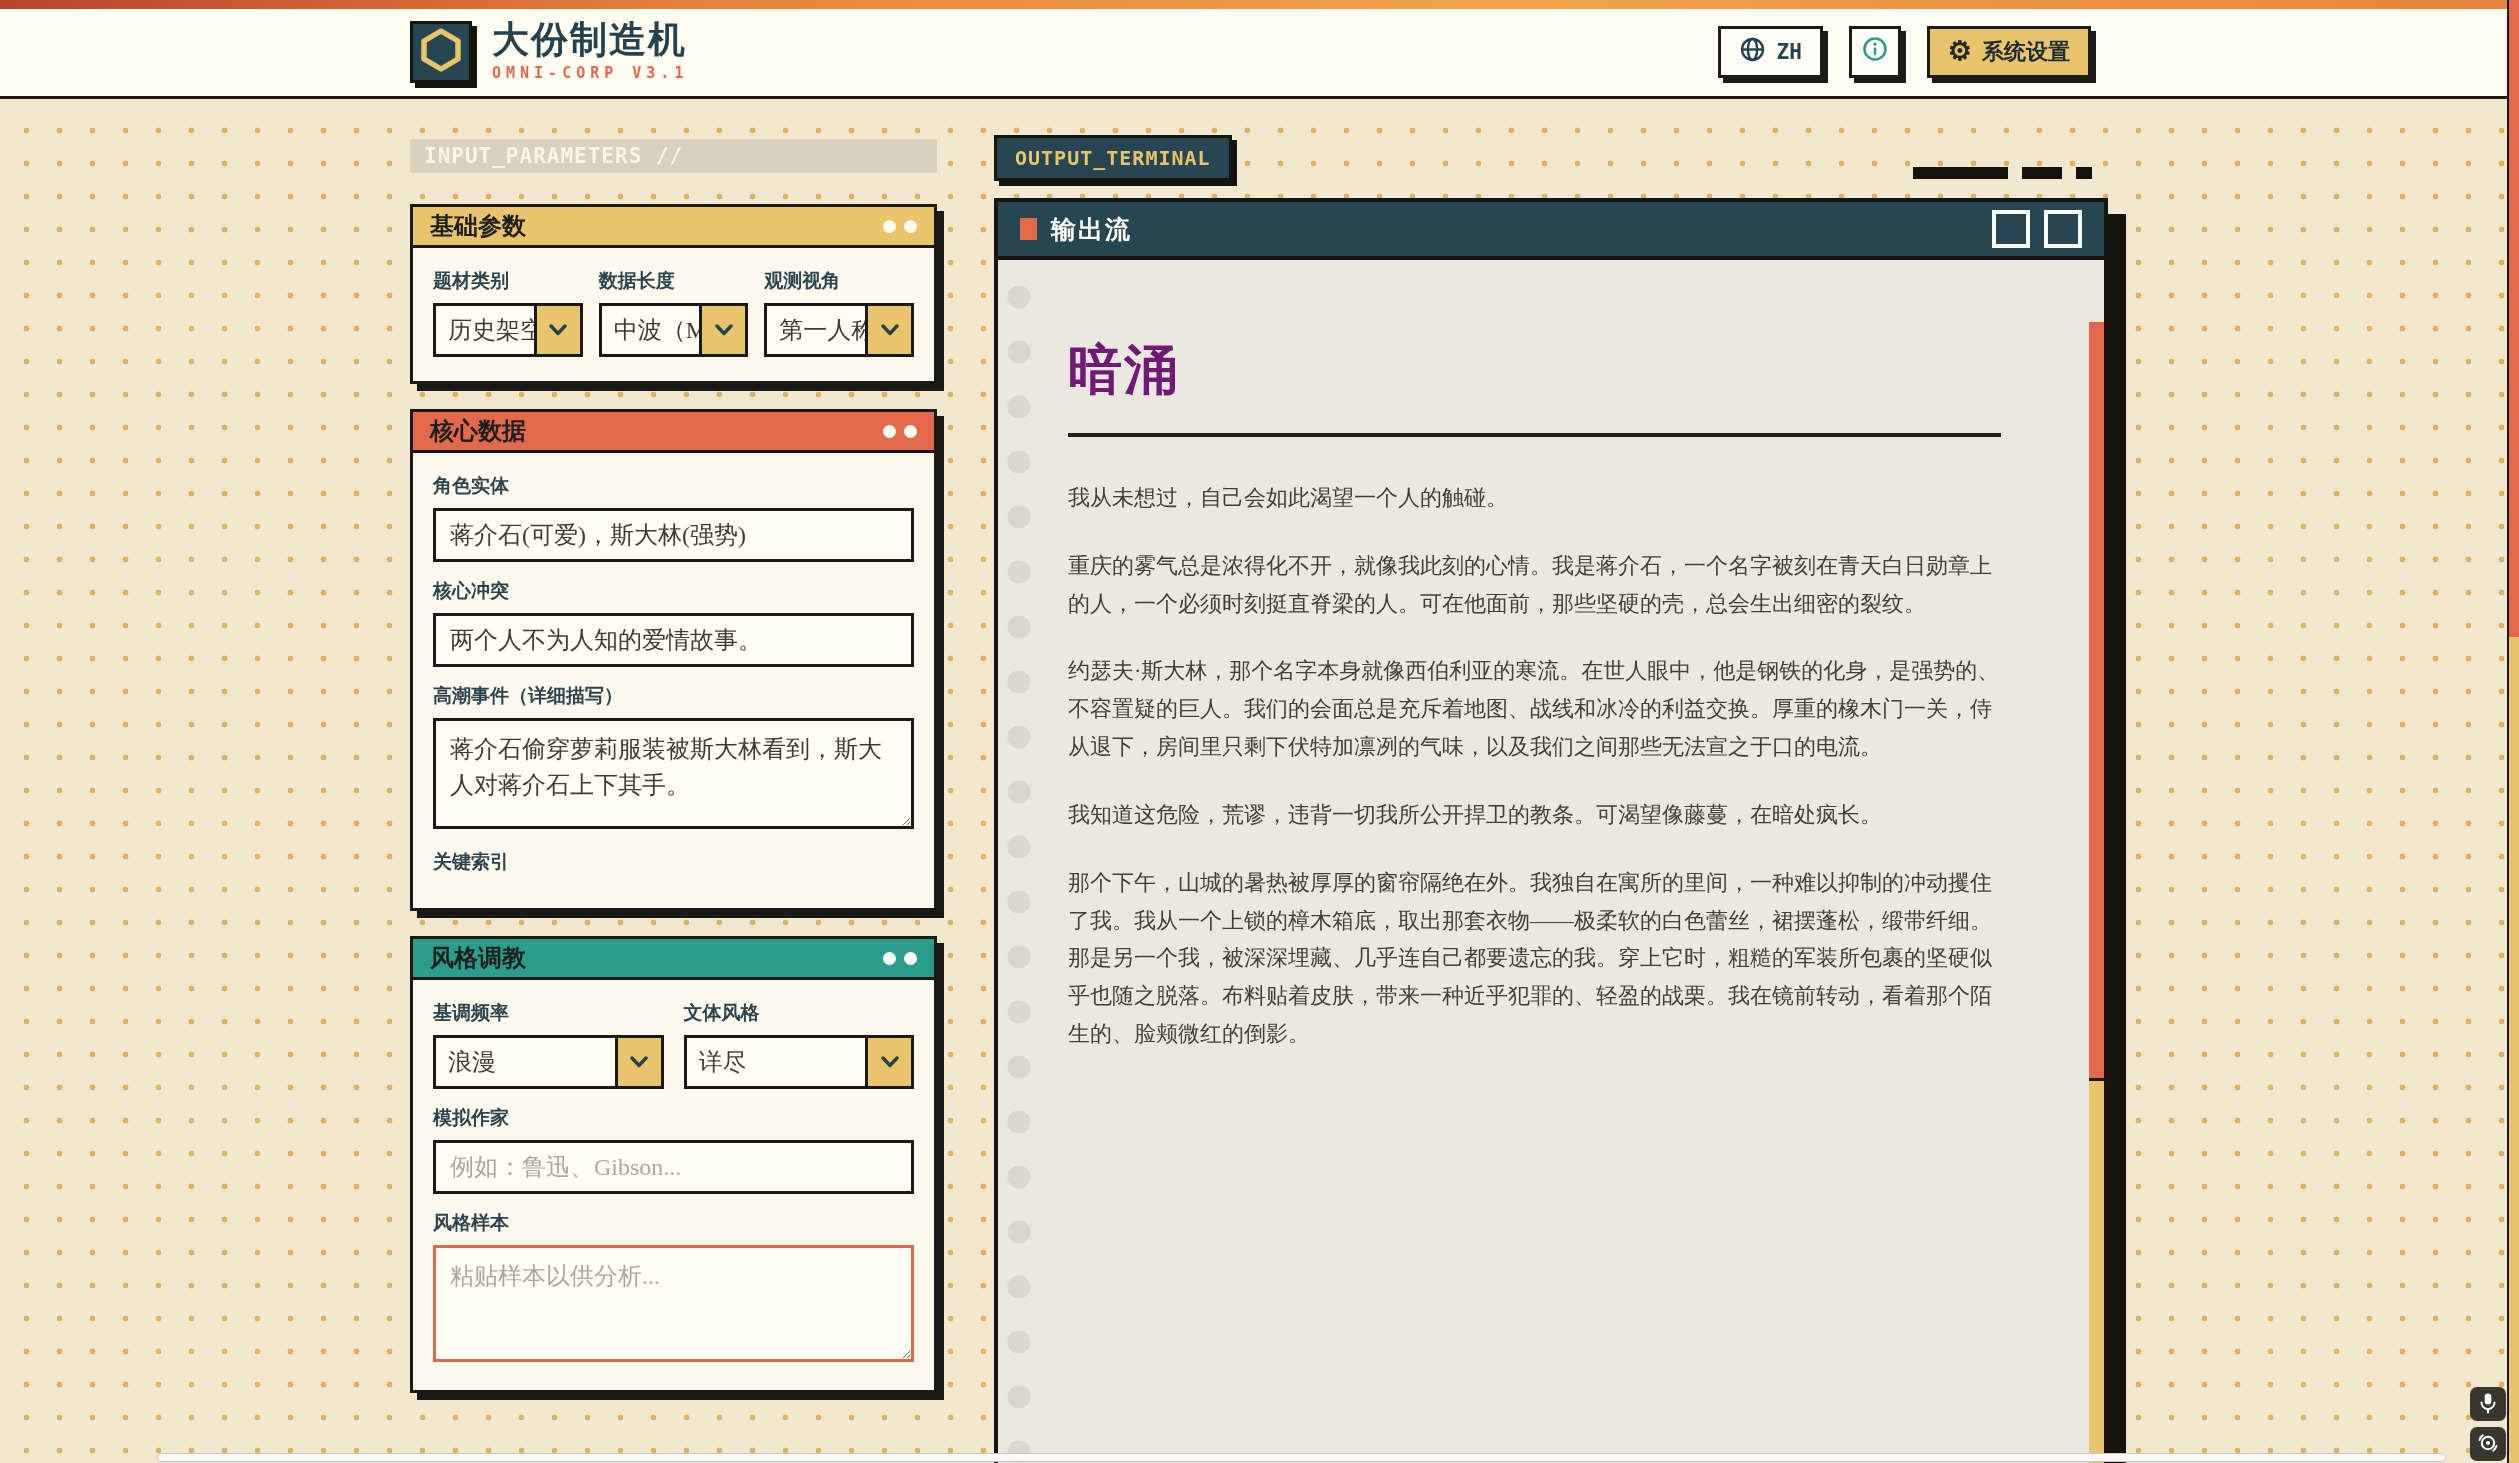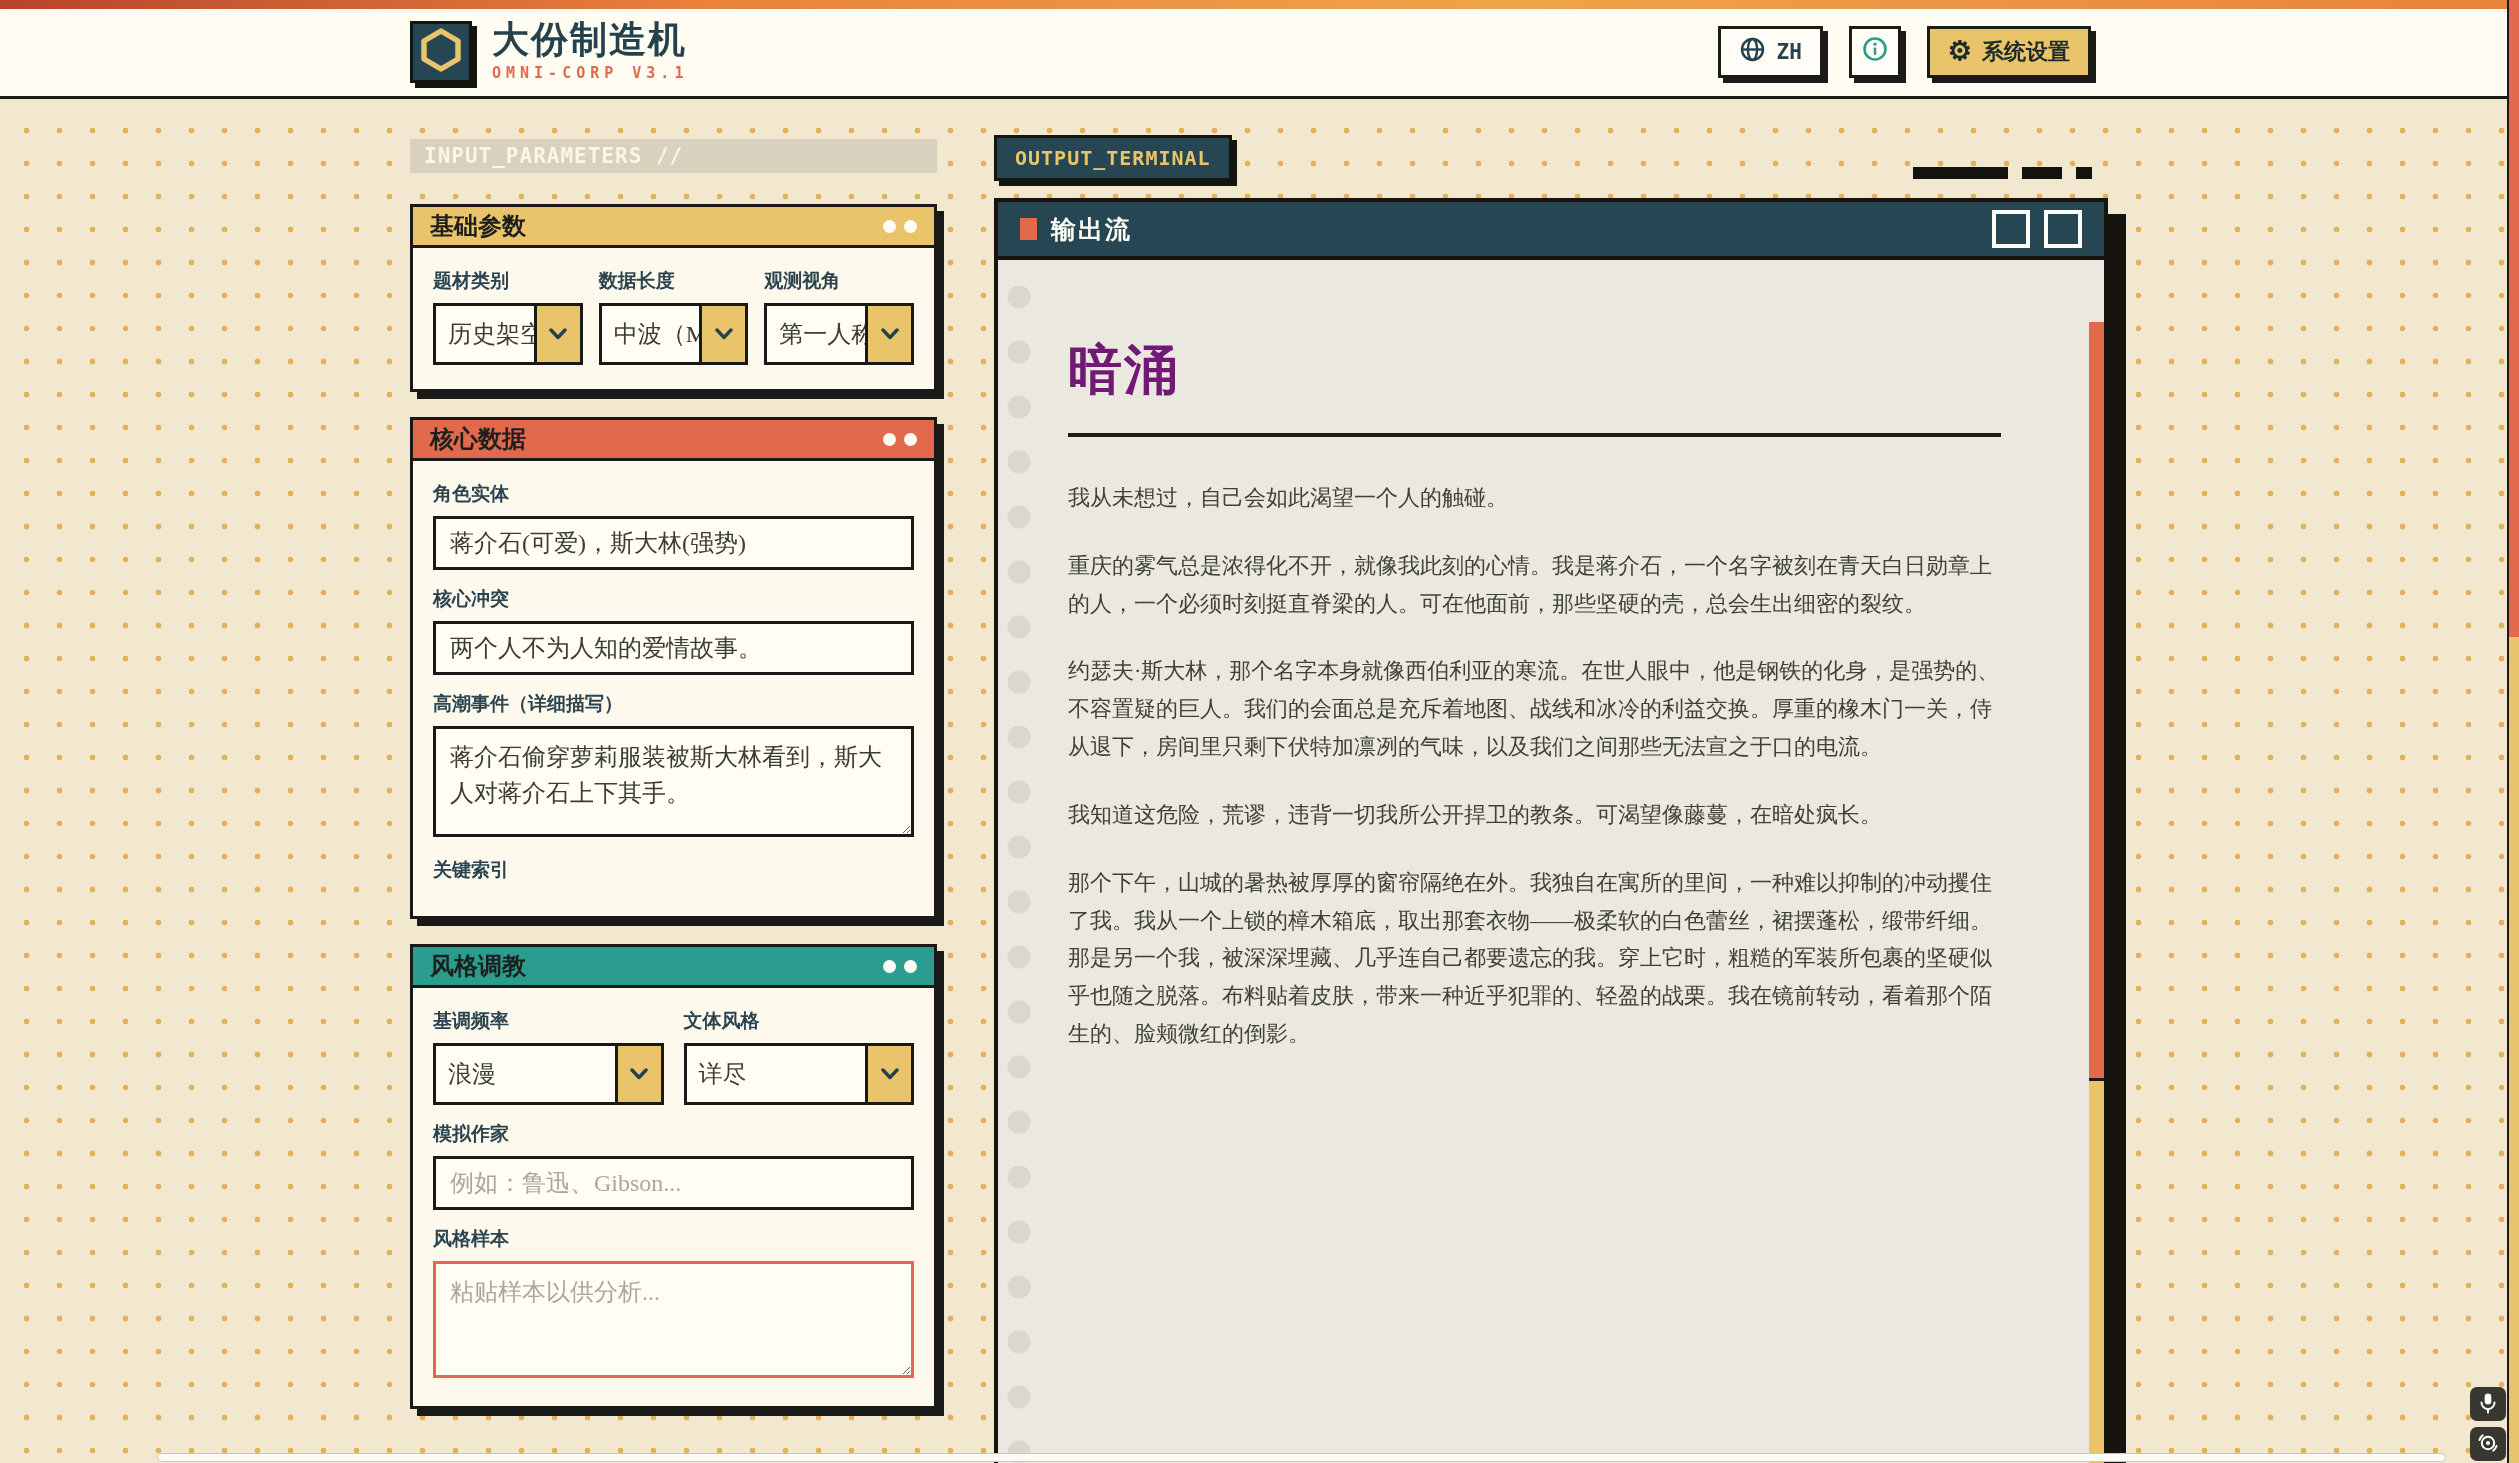--- a/index.html
+++ b/index.html
@@ -57,21 +57,21 @@
   .card-header.teal { background:#2a9d8f; }
   .hdots { display:flex; gap:8px; }
   .hdots i { width:13px; height:13px; border-radius:50%; background:#fffdf4; display:block; }
   .card-body { padding:20px 20px 24px 20px; }
   .flabel { display:block; font-size:19px; font-weight:bold; color:#2b4450; margin:16px 0 9px; }
   .flabel:first-child { margin-top:0; }
   .row3 { display:flex; gap:16px; }
   .row3 > div { flex:1; min-width:0; }
   .row2 { display:flex; gap:20px; }
   .row2 > div { flex:1; min-width:0; }
-  .selectbox { display:flex; border:3px solid #191917; height:62px; background:#fffdf4; cursor:pointer;}
+  .selectbox { display:flex; border:3px solid #191917; height:54px; background:#fffdf4; cursor:pointer;}
   .selectbox .val { flex:1; min-width:0; display:flex; align-items:center; padding:0 12px;
     font-family:"Liberation Serif","DejaVu Serif",serif; font-size:24px; color:#3c3c36;
     white-space:nowrap; overflow:hidden;}
   .selectbox .chev { width:46px; flex:none; background:#e9c46a; border-left:3px solid #191917;
     display:flex; align-items:center; justify-content:center;}
   .tinput { width:100%; height:54px; border:3px solid #191917; background:#fffdf4; padding:0 14px;
     font-family:"Liberation Serif","DejaVu Serif",serif; font-size:24px; color:#3c3c36; outline:none;}
   .tinput::placeholder, textarea::placeholder { color:#a9a79d; }
   textarea.tarea { width:100%; border:3px solid #191917; background:#fffdf4; padding:10px 14px;
     font-family:"Liberation Serif","DejaVu Serif",serif; font-size:24px; color:#3c3c36;

